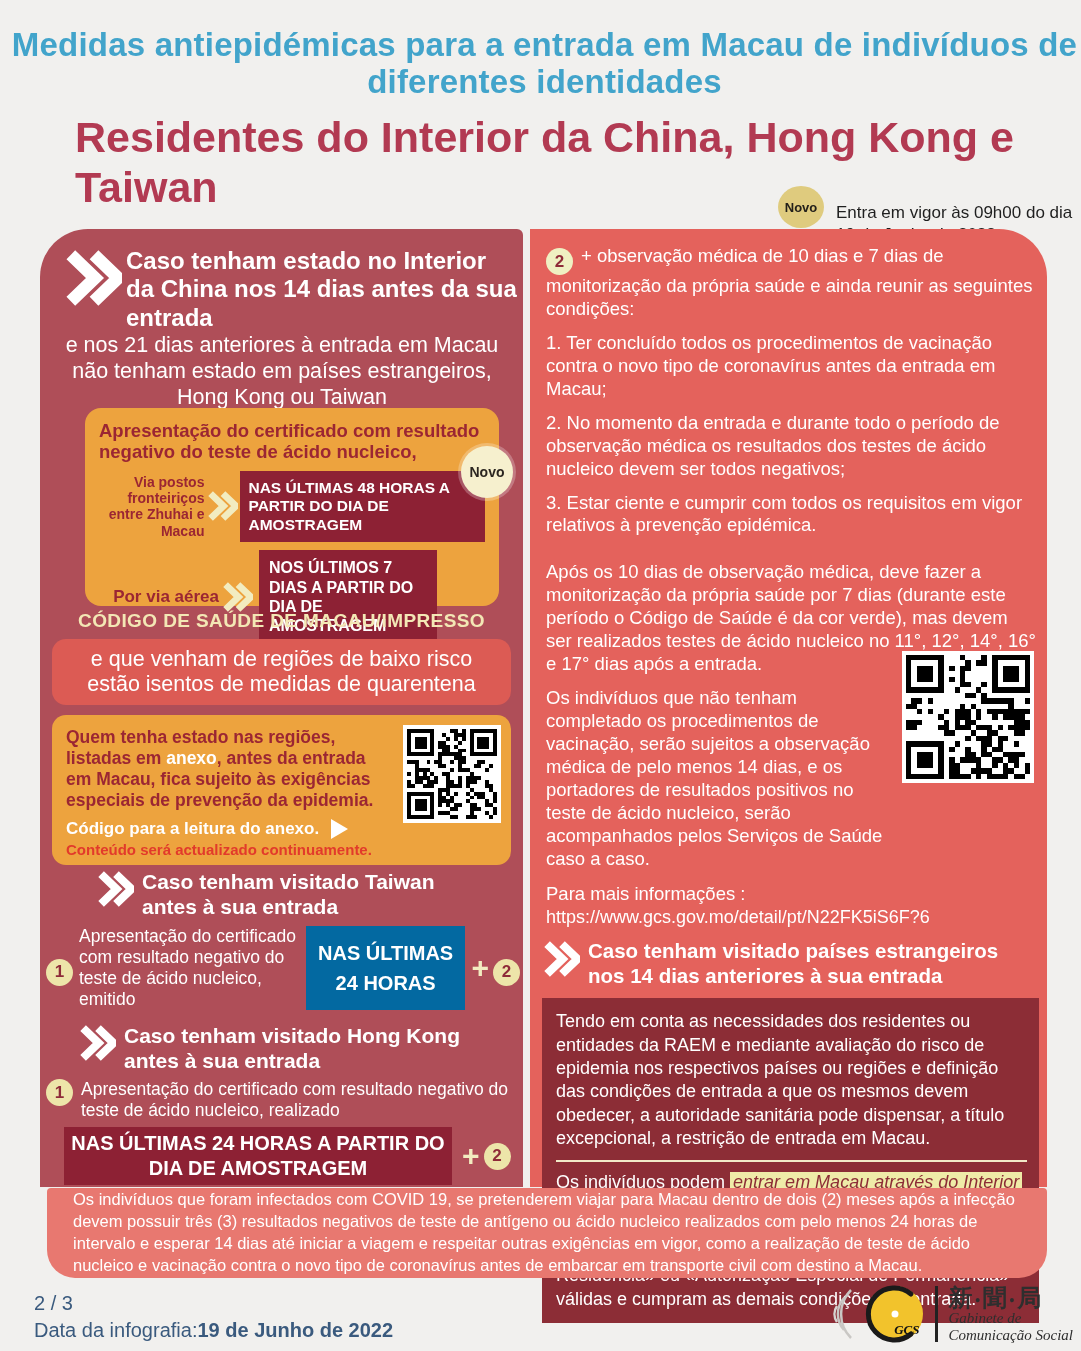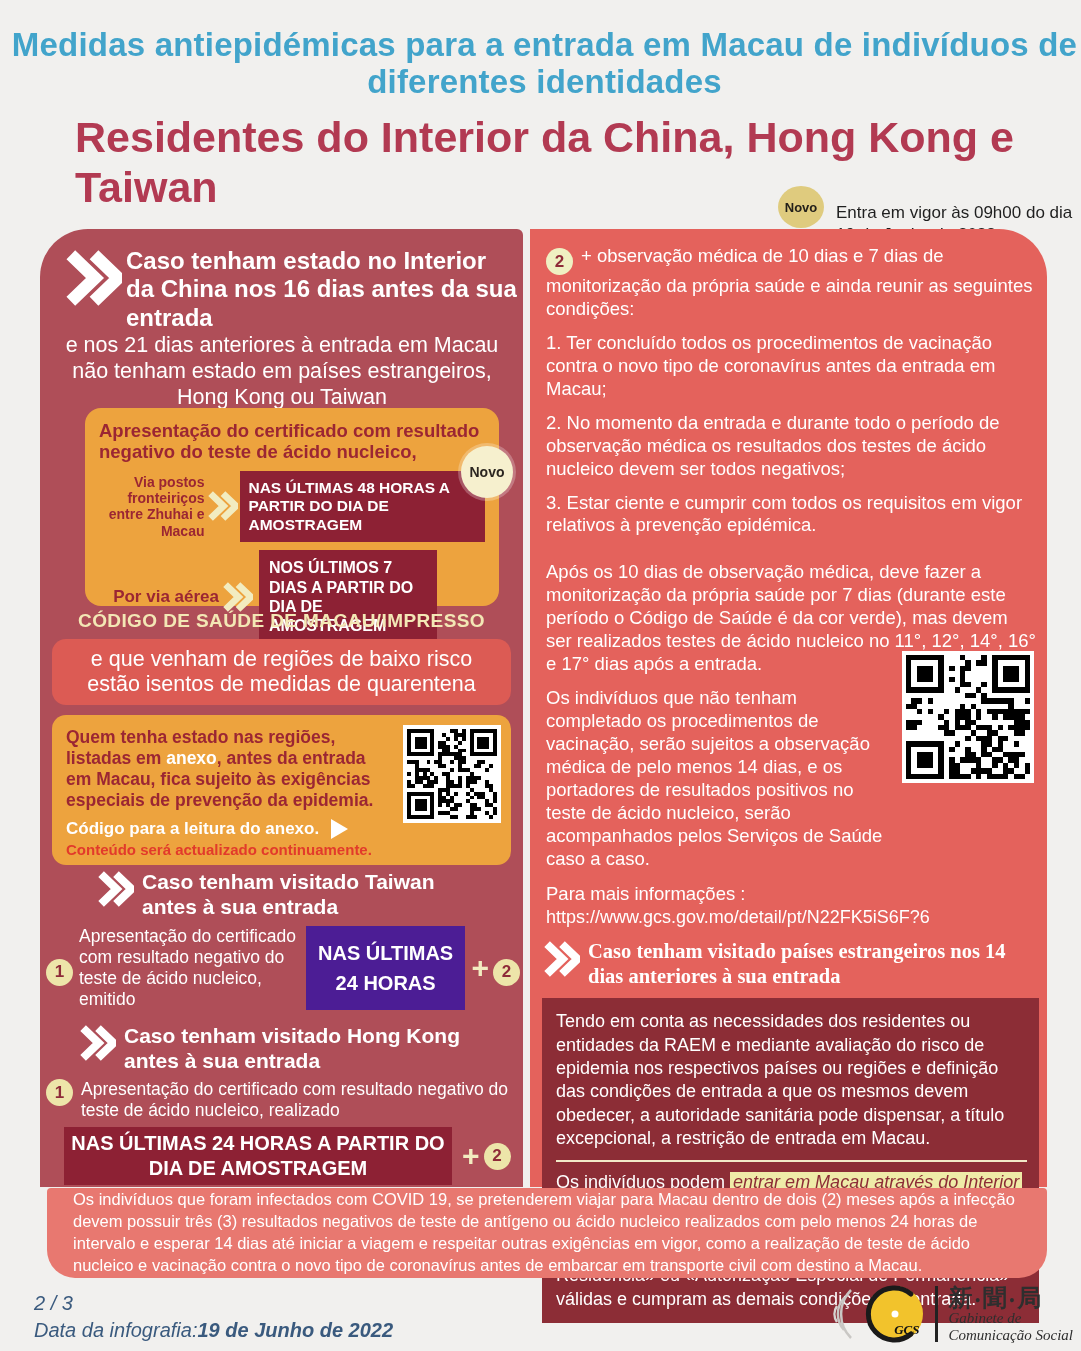--- a/index.html
+++ b/index.html
@@ -75,53 +75,53 @@
   .hk-head { top:794px; left:40px; }
 
   .num-badge { width:27px; height:27px; border-radius:50%; background:#ede5a9; color:#8e2b38;
     font-size:17px; font-weight:bold; display:flex; align-items:center; justify-content:center; flex:0 0 auto; }
   .plus { color:#f2ecc0; font-size:30px; font-weight:bold; line-height:1; }
 
   .t-row { position:absolute; top:697px; left:6px; width:474px; display:flex; align-items:center; }
   .t-row .num-badge { margin-top:8px; }
   .t-text { width:230px; font-size:17.5px; line-height:1.2; margin-left:6px; }
   .t-box { width:162px; height:84px; display:flex; align-items:center; justify-content:center;
-    text-align:center; font-size:20px; line-height:1.5; background:#4c1d95; margin-left:0; }
+    text-align:center; font-size:20px; line-height:1.5; background:#0369a1; margin-left:0; }
   .t-plus-group { display:flex; align-items:center; gap:4px; margin-left:6px; }
 
   .hk-step { position:absolute; top:850px; left:6px; display:flex; align-items:flex-start; }
   .hk-text { width:436px; font-size:17.5px; line-height:1.2; margin-left:8px; }
   .hk-boxrow { position:absolute; top:898px; left:24px; width:456px; display:flex; align-items:center; }
   .hk-box { width:388px; height:58px; display:flex; align-items:center; justify-content:center;
     text-align:center; font-size:20px; line-height:1.25; }
   .hk-boxrow .t-plus-group { margin-left:10px; }
 
   
   .r-para { font-size:18.5px; line-height:1.24; margin-bottom:11px; }
   .r-badge { display:inline-flex; vertical-align:-5px; margin-right:8px; background:#eff0c2; }
   .r-gap { margin-top:24px; }
   .r-unvax { padding-right:150px; }
   .qr-right { position:absolute; top:422px; left:372px; width:132px; height:132px; }
   .r-info-label { font-size:18.5px; line-height:1.3; }
   .r-url { font-size:18px; line-height:1.3; margin-bottom:10px; word-break:break-all; }
-  .r-forhead { display:flex; gap:8px; margin:10px 0 10px -2px;font-family:Liberation Serif, serif; }
+  .r-forhead { display:flex; gap:8px; margin:10px 0 10px -2px; }
   .r-forhead .sec-head-text { font-size:20.5px; }
   .dark-block { background:#8c2d36; margin-left:-4px; width:497px; padding:12px 12px 12px 14px; }
   .db-para { font-size:18px; line-height:1.3; }
   .db-divider { border:none; border-top:2px solid #f2e9c8; margin:9px 0 9px 0; }
   .hl { background:#efeba8; color:#8c2d36; font-style:italic; padding:0 3px;
     -webkit-box-decoration-break:clone; box-decoration-break:clone; }
 
   
   .bottom-strip { position:absolute; left:47px; top:1188px; width:1000px; height:90px;
     background:#e87870; border-radius:4px 4px 28px 28px; color:#fff;
     padding:4px 26px; font-size:16.5px; line-height:1.33; display:flex; align-items:center; }
 
   
-  .footer-left { position:absolute; left:34px; top:1290px; color:#3a5a7e; font-size:20px; line-height:1.35;font-style:italic; }
+  .footer-left { position:absolute; left:34px; top:1290px; color:#3a5a7e; font-size:20px; line-height:1.35; }
   .footer-date b { font-weight:bold; }
   .logo { position:absolute; right:8px; top:1284px; display:flex; align-items:center; gap:10px; }
   .logo-arcs svg { display:block; width:30px; height:60px; }
   .logo-circle { position:relative; width:60px; height:60px; flex:0 0 auto; }
   .logo-circle svg { display:block; width:60px; height:60px; }
   .logo-gcs { position:absolute; right:6px; bottom:6px; color:#111; font-size:13px; font-weight:bold;
     font-family:"Liberation Serif", serif; font-style:italic;margin-left:32px; }
   .logo-bar { width:3px; height:56px; background:#222; }
   .logo-texts { color:#2e2e2e; }
   .logo-cn { font-size:24px; font-weight:bold; letter-spacing:2px; line-height:1.05; }
@@ -141,21 +141,21 @@
 
   <div class="col-left">
 
     <div class="l-head1">
       <span class="chev chev-lg">
         <svg viewBox="0 0 58 60">
             <path d="M5 6 L30 30 L5 54" fill="none" stroke="currentColor" stroke-width="13"></path>
             <path d="M29 6 L54 30 L29 54" fill="none" stroke="currentColor" stroke-width="13"></path>
           </svg>
       </span>
-      <span class="l-head1-text">Caso tenham estado no Interior da China nos 16 dias antes da sua entrada</span>
+      <span class="l-head1-text">Caso tenham estado no Interior da China nos 14 dias antes da sua entrada</span>
     </div>
     <div class="l-sub1">e nos 21 dias anteriores à entrada em Macau não tenham estado em países estrangeiros, Hong Kong ou Taiwan</div>
 
     <div class="orange-box1">
       <div class="ob1-intro">Apresentação do certificado com resultado negativo do teste de ácido nucleico,</div>
       <div class="novo-circle">Novo</div>
       <div class="ob1-row">
         <span class="ob1-label">Via postos fronteiriços entre Zhuhai e Macau</span>
         <span class="chev chev-xs chev-cream">
           <svg viewBox="0 0 58 60">

